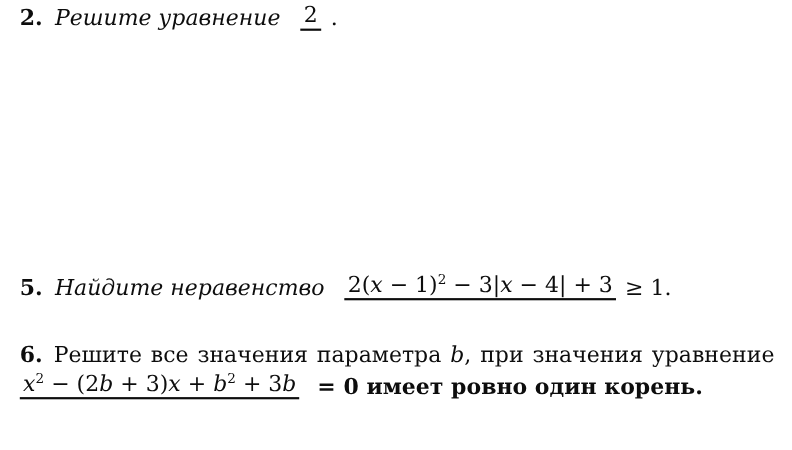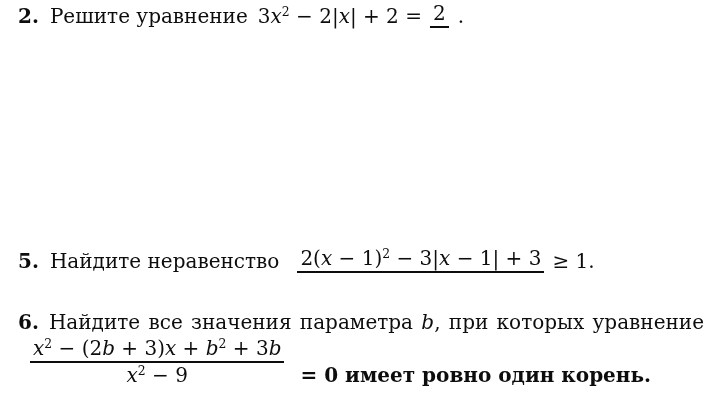--- a/index.html
+++ b/index.html
@@ -21,20 +21,21 @@
     display: flex;
     align-items: center;
     white-space: nowrap;
   }
   .pnum {
     font-weight: bold;
     margin-right: 11px;
   }
   .ptext {
     margin-right: 10px;
+    font-style: italic;
   }
   .math {
     white-space: nowrap;
   }
   .m-v { font-style: italic; }
   .m-s {
     font-size: 0.62em;
     vertical-align: 0.55em;
     line-height: 0;
   }
@@ -68,55 +69,52 @@
   }
   #p6-line1 {
     text-align: justify;
     text-align-last: justify;
     white-space: normal;
     line-height: 1.3;
   }
   #p6-line1 .pnum { margin-right: 10px; }
   #p6-line2 {
     display: flex;
-    align-items: flex-end;
-    margin-left: 12px;
+    align-items: center;
     margin-top: 2px;
     white-space: nowrap;
   }
   #p6-line2 .frac { margin-left: 0; }
   .suffix { margin-left: 1px; }
 </style>
 </head>
 <body>
 
 <div id="p2" class="problem-row">
   <span class="pnum">2.</span>
   <span class="ptext">Решите уравнение</span>
-  <span class="math"><span>3</span><span class="m-v">x</span><span class="m-s">2</span><span> − 2|</span><span class="m-v">x</span><span>| + 2 =</span></span>
   <span class="frac">
     <span class="frow math"><span>2</span></span>
     <span class="fbar"></span>
   </span>
   <span class="suffix">.</span>
 </div>
 
 <div id="p5" class="problem-row">
   <span class="pnum">5.</span>
   <span class="ptext">Найдите неравенство</span>
   <span class="frac">
-    <span class="frow math"><span>2(</span><span class="m-v">x</span><span> − 1)</span><span class="m-s">2</span><span> − 3|</span><span class="m-v">x</span><span> − 1| + 3</span></span>
+    <span class="frow math"><span>2(</span><span class="m-v">x</span><span> − 1)</span><span class="m-s">2</span><span> − 3|</span><span class="m-v">x</span><span> − 4| + 3</span></span>
     <span class="fbar"></span>
   </span>
   <span class="math"><span>≥ 1.</span></span>
 </div>
 
 <div id="p6">
-  <div id="p6-line1"><span class="pnum">6.</span><span class="math"><span>Найдите все значения параметра </span><span class="m-v">b</span><span>, при которых уравнение</span></span></div>
+  <div id="p6-line1"><span class="pnum">6.</span><span class="math"><span>Решите все значения параметра </span><span class="m-v">b</span><span>, при значения уравнение</span></span></div>
   <div id="p6-line2">
     <span class="frac">
       <span class="frow math"><span class="m-v">x</span><span class="m-s">2</span><span> − (2</span><span class="m-v">b</span><span> + 3)</span><span class="m-v">x</span><span> + </span><span class="m-v">b</span><span class="m-s">2</span><span> + 3</span><span class="m-v">b</span></span>
       <span class="fbar"></span>
-      <span class="frow math"><span class="m-v">x</span><span class="m-s">2</span><span> − 9</span></span>
     </span>
     <span class="math" style="margin-left:8px;font-weight:bold;"><span>= 0 имеет ровно один корень.</span></span>
   </div>
 </div>
 
 </body></html>

